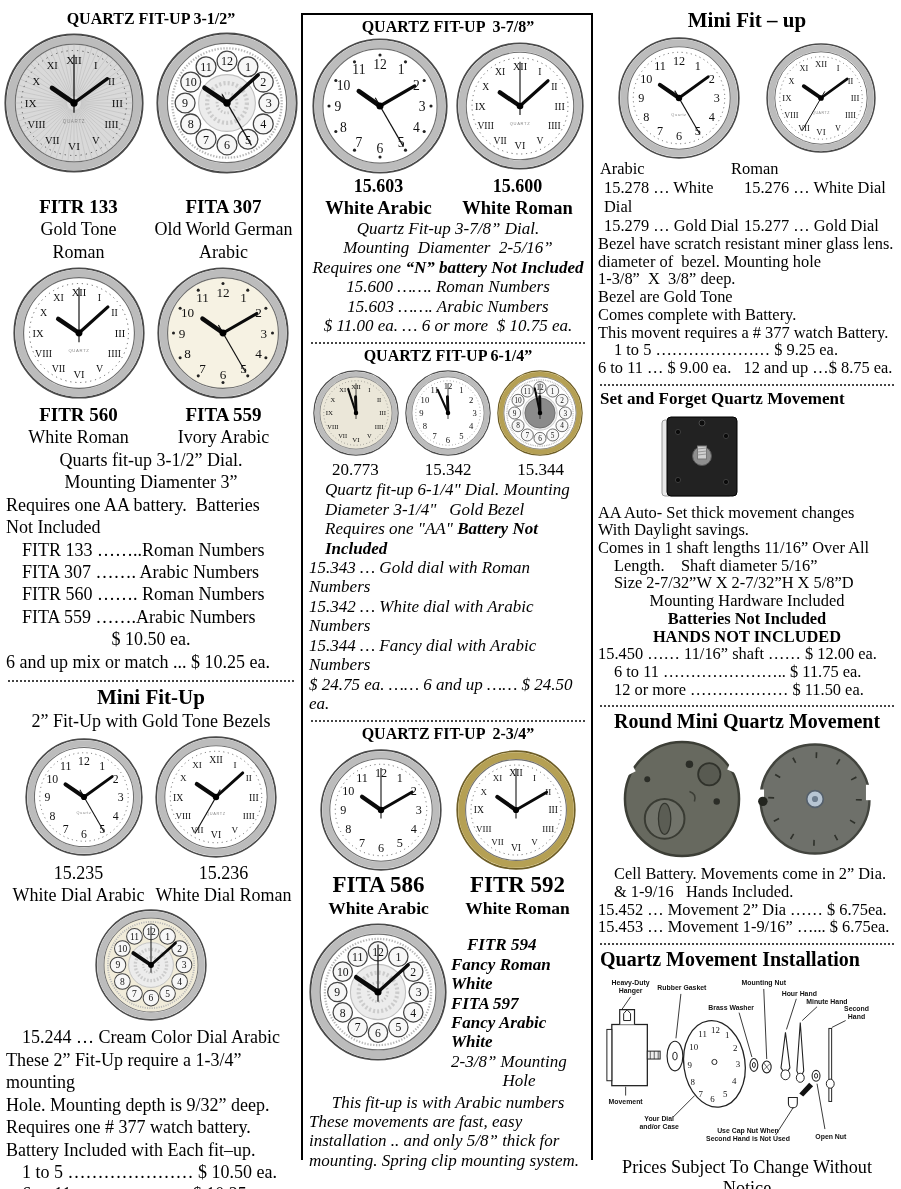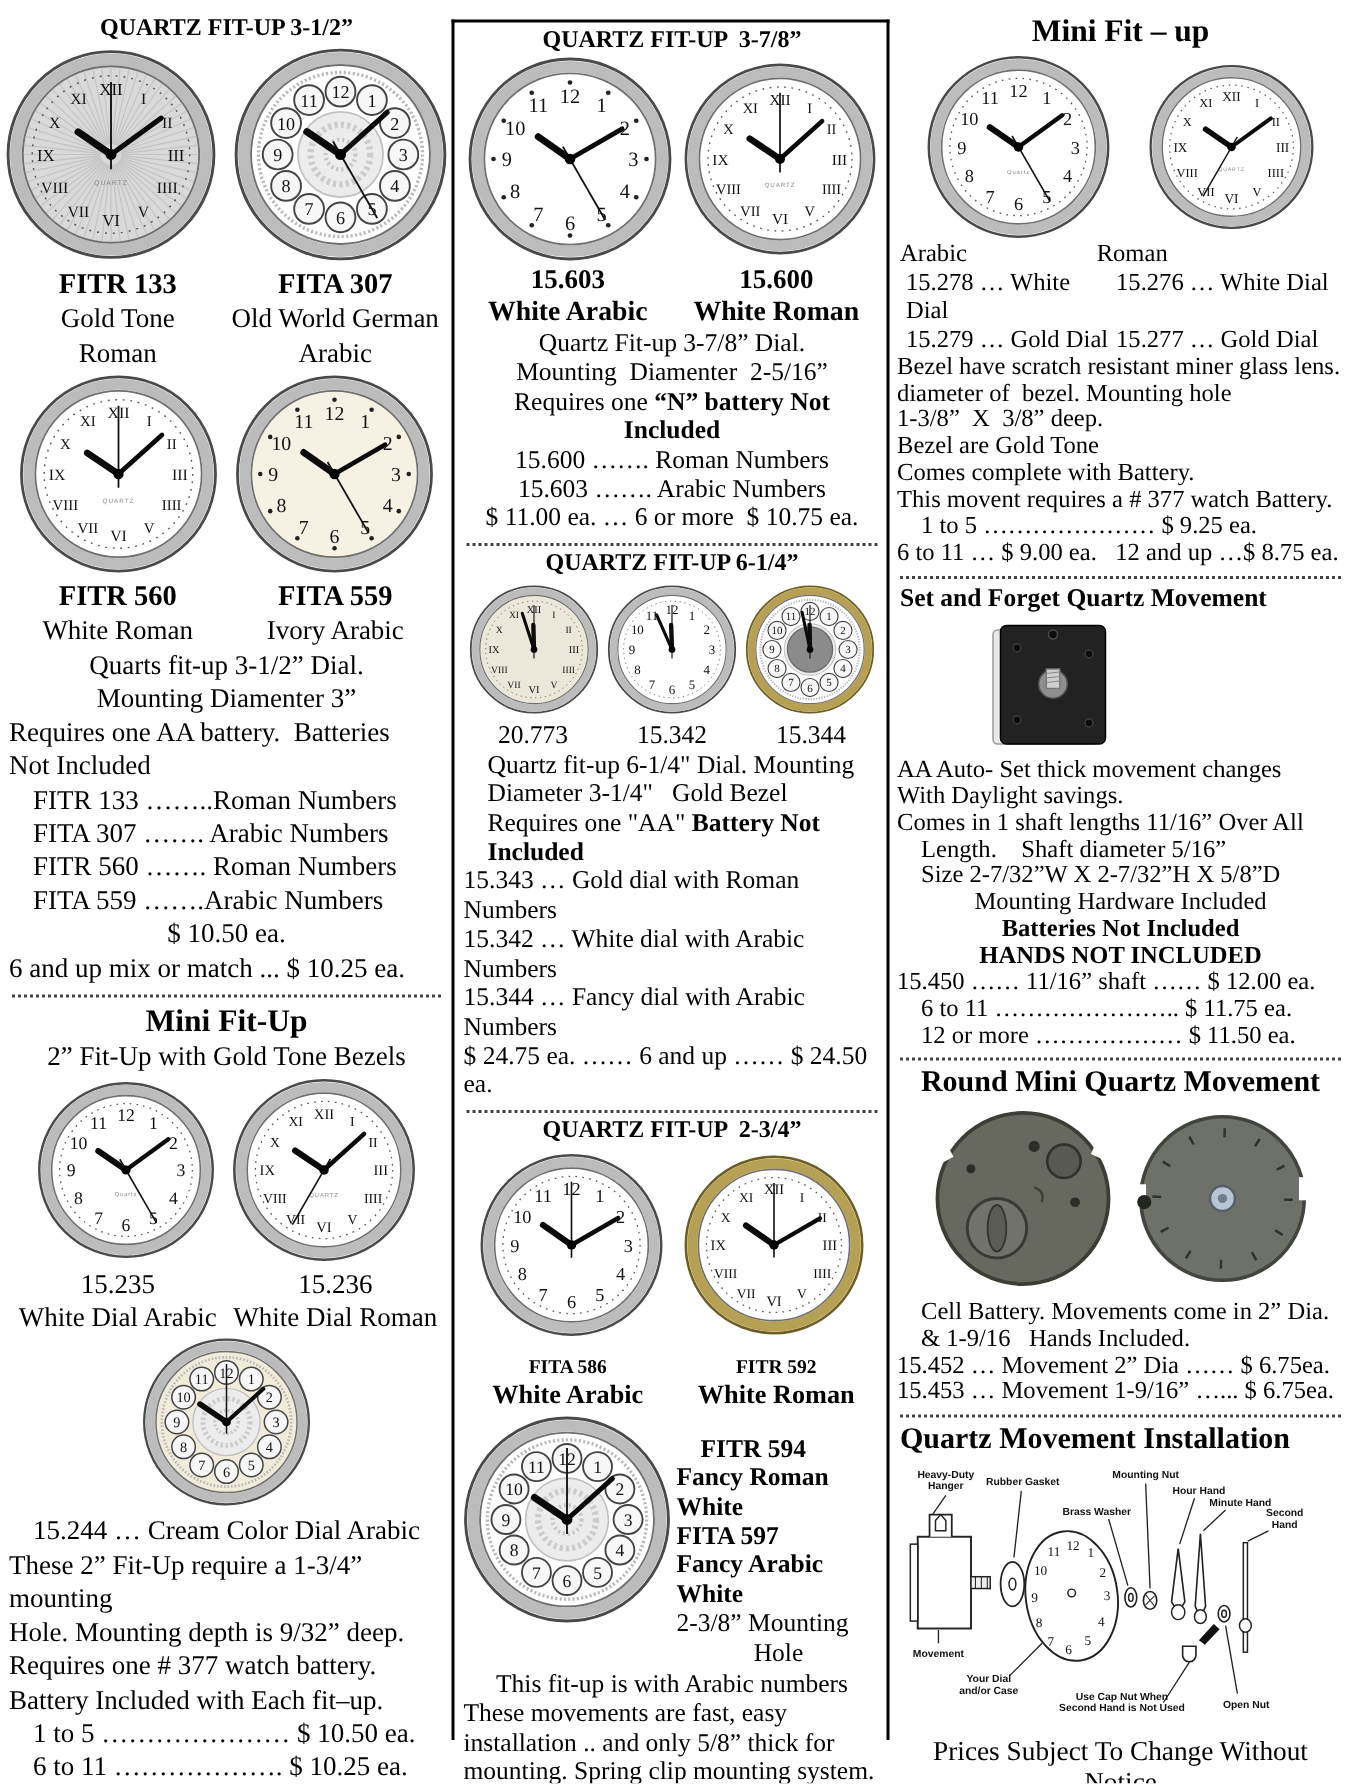--- a/index.html
+++ b/index.html
@@ -9,21 +9,21 @@
   .vl-left{left:301px;}
   .vl-right{left:591px;}
   .topline{position:absolute;left:301px;top:13px;width:292px;height:2px;background:#000;}
   .col{position:absolute;top:0;}
   .col-left{left:6px;width:290px;font-size:18px;}
   .col-mid{left:309px;width:278px;font-size:17px;}
   .col-right{left:598px;width:298px;font-size:16.4px;}
   .sec-title{font-weight:bold;text-align:center;font-size:16px;margin:0;white-space:pre-wrap;}
   .ln{white-space:pre-wrap;}
   .col-left .ln{line-height:22.4px;}
-  .col-mid .ln{line-height:19.4px;}
+  .col-mid .ln{line-height:19.4px;font-style:italic;}
   .col-right .ln{line-height:17.7px;}
   .center{text-align:center;}
   .ind{padding-left:16px;}
   .bold{font-weight:bold;}
   .clockrow{display:flex;justify-content:center;align-items:center;gap:12px;}
   figure{margin:0;line-height:0;}
   svg{display:block;}
   .two{display:flex;text-align:center;}
   .two>span{flex:1;display:block;}
   .three{display:flex;text-align:center;}
@@ -171,21 +171,21 @@
             <text x="24.45225058835906" y="38.31" font-size="8.5" text-anchor="middle" font-family="Liberation Serif, serif" fill="#111">10</text>
             <circle cx="35.249999999999986" cy="24.452250588359068" r="7" fill="#f7f7f7" stroke="#444" stroke-width="0.9"></circle>
             <text x="35.249999999999986" y="27.512250588359066" font-size="8.5" text-anchor="middle" font-family="Liberation Serif, serif" fill="#111">11</text>
             <line x1="50" y1="50" x2="34.2482861214542" y2="39.37533483405582" stroke="#0a0a0a" stroke-width="3.4" stroke-linecap="round"></line>
             <line x1="50" y1="50" x2="71.92277235158313" y2="30.260647112413682" stroke="#0a0a0a" stroke-width="2.4" stroke-linecap="round"></line>
             <line x1="46.5" y1="43.937822173508934" x2="67.25" y2="79.87787643056313" stroke="#111" stroke-width="0.9"></line>
             <circle cx="50" cy="50" r="2.6" fill="#000"></circle>
           </svg>
         </figure>
     </div>
-    <div class="two idrow" style="margin-top:5px">
+    <div class="two idrow" style="margin-top:22px">
       <span>FITR 133</span>
       <span>FITA 307</span>
     </div>
     <div class="two" style="line-height:23px">
       <span>Gold Tone</span>
       <span>Old World German</span>
     </div>
     <div class="two" style="line-height:23px">
       <span>Roman</span>
       <span>Arabic</span>
@@ -619,21 +619,21 @@
             <text x="19" y="52.88000000000001" font-size="8" text-anchor="middle" font-family="Liberation Serif, serif" fill="#111">IX</text>
             <text x="23.153212482682402" y="37.2" font-size="7.5" text-anchor="middle" font-family="Liberation Serif, serif" fill="#111">X</text>
             <text x="34.499999999999986" y="25.85321248268241" font-size="7.5" text-anchor="middle" font-family="Liberation Serif, serif" fill="#111">XI</text>
             <line x1="50" y1="50" x2="34.436111158509156" y2="39.10204770933012" stroke="#0a0a0a" stroke-width="3.4" stroke-linecap="round"></line>
             <line x1="50" y1="50" x2="75.54774941164094" y2="35.25" stroke="#0a0a0a" stroke-width="2.4" stroke-linecap="round"></line>
             <line x1="50" y1="57" x2="50" y2="15.5" stroke="#111" stroke-width="0.9"></line>
             <circle cx="50" cy="50" r="2.6" fill="#000"></circle>
           </svg>
         </figure>
     </div>
-    <div class="two idrow" style="font-size:13px;margin-top:12px">
+    <div class="two idrow" style="font-size:23px;margin-top:1px">
       <span>FITA 586</span>
       <span>FITR 592</span>
     </div>
     <div class="two idrow" style="font-size:17.5px;line-height:21px">
       <span>White Arabic</span>
       <span>White Roman</span>
     </div>
     <div class="sideflex">
       <figure>
           <svg width="138" height="138" viewBox="0 0 100 100">

